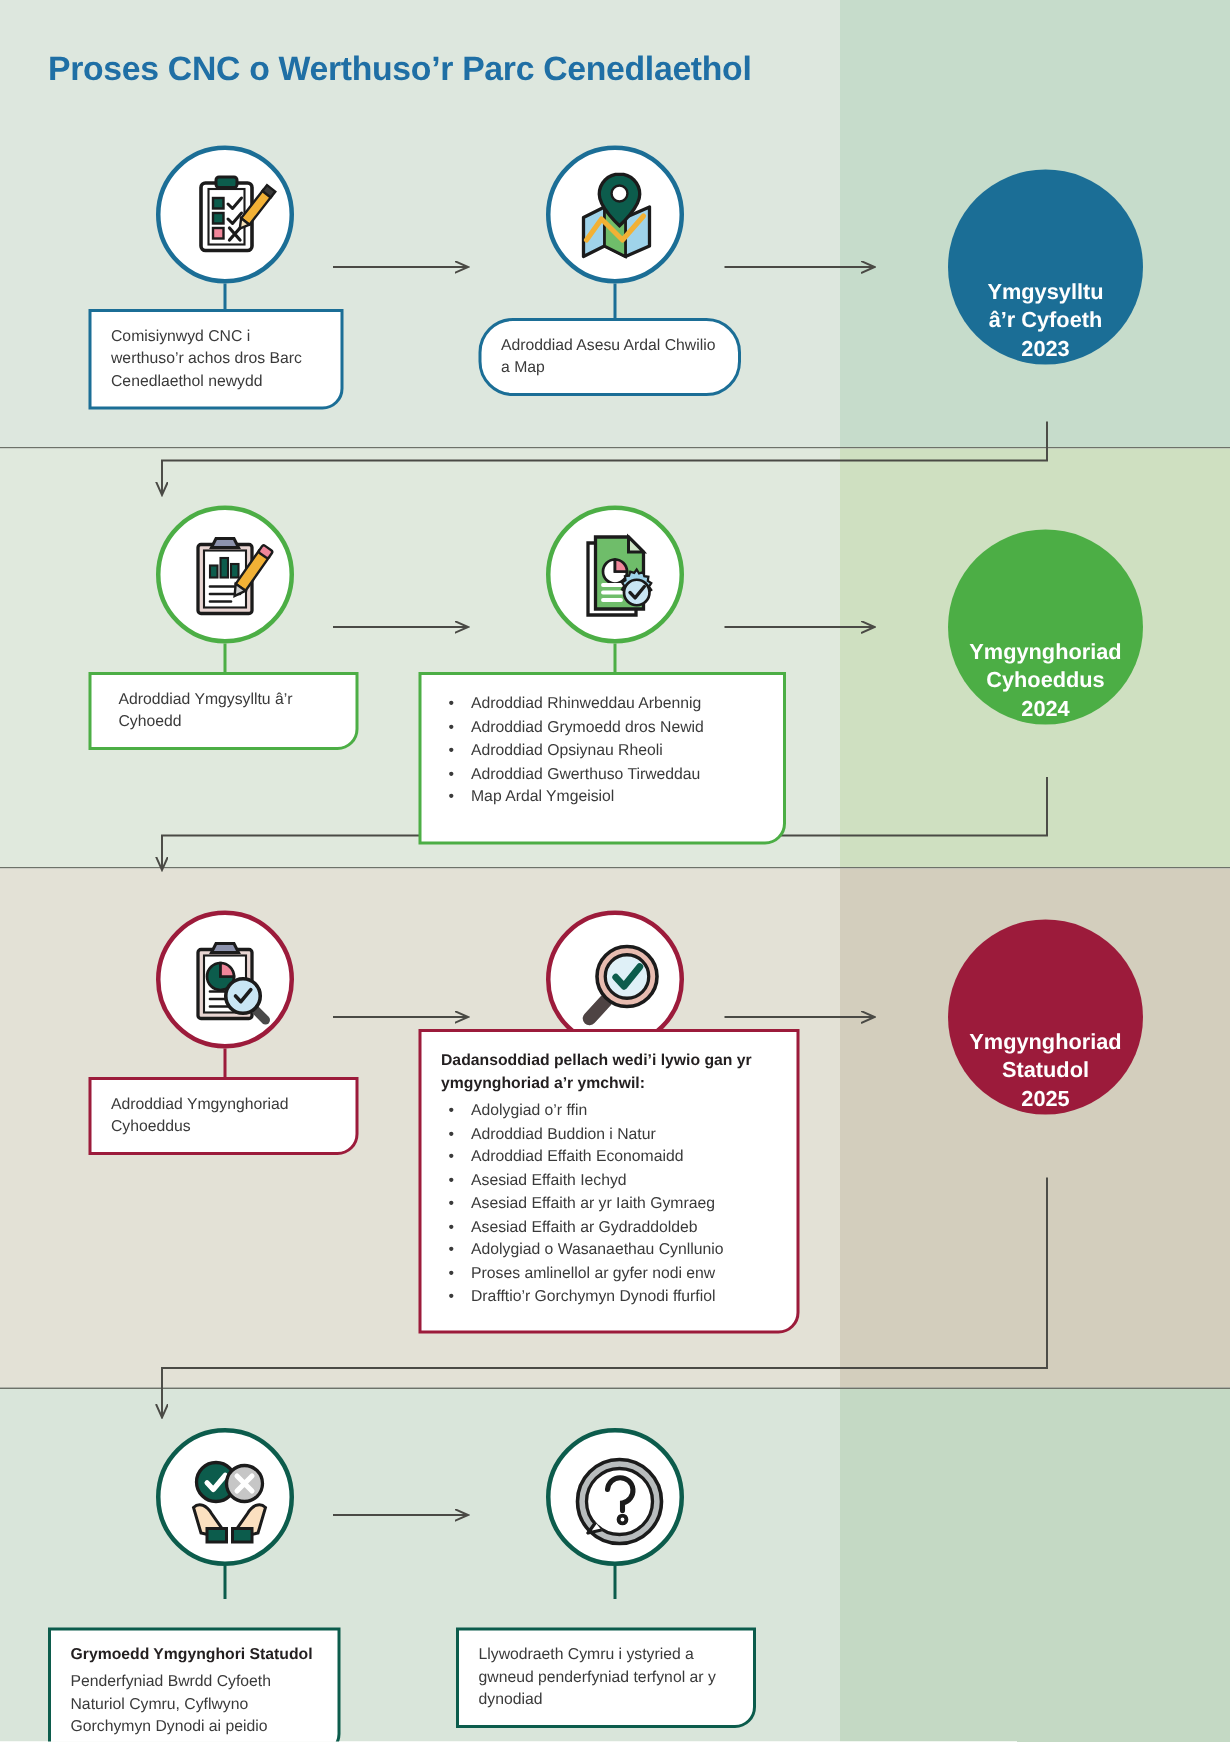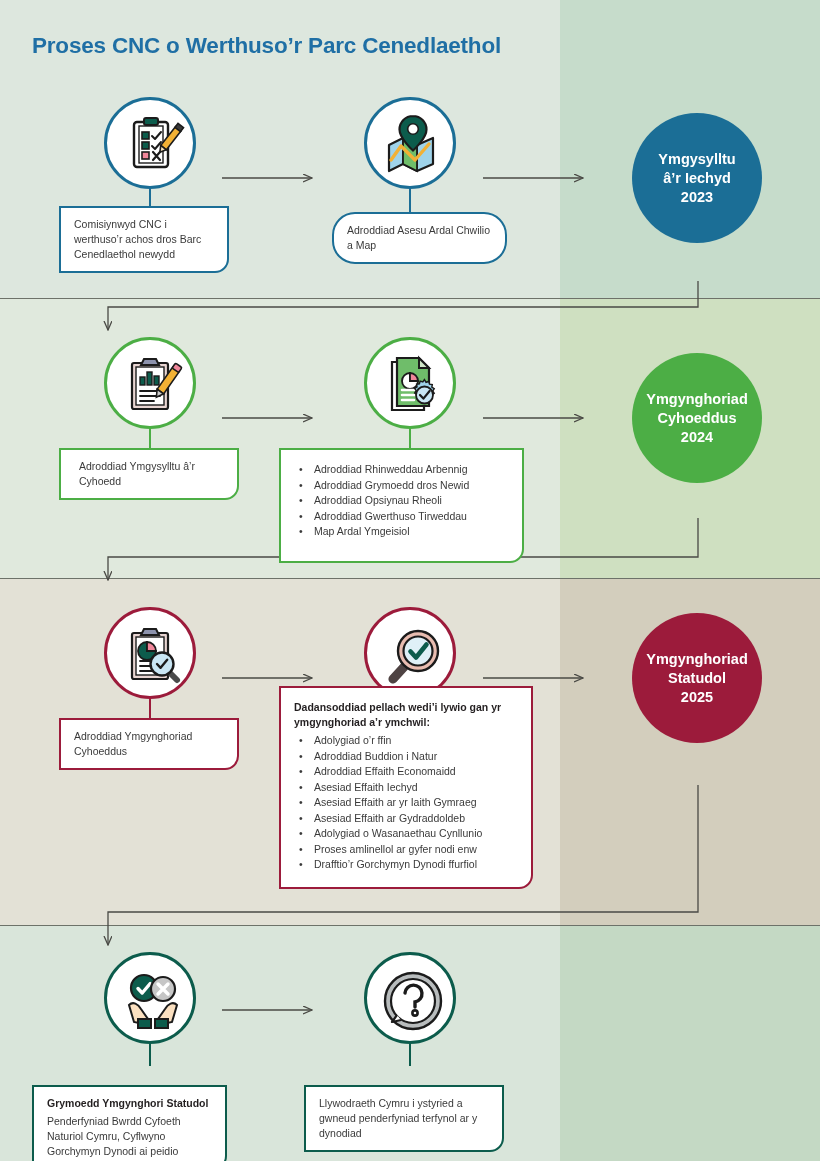--- a/index.html
+++ b/index.html
@@ -42,21 +42,21 @@
     font-size:10.5px;line-height:15px;color:#3a3a3a;
   }
   .box .lead{font-weight:bold;color:#231f20;display:block;margin-bottom:3px;}
   .box ul{margin:0;padding:0;list-style:none;}
   .box li{position:relative;padding-left:20px;line-height:15.5px;}
   .box li:before{content:"\2022";position:absolute;left:5px;top:0;color:#3a3a3a;}
 
   
   .stagecircle{
     position:absolute;width:130px;height:130px;border-radius:50%;
-    display:flex;align-items:center;justify-content:center;text-align:center;
+    display:flex;align-items:flex-end;justify-content:center;text-align:center;
     color:#ffffff;font-weight:bold;font-size:14.5px;line-height:19px;
   }
 
   
   .arrowsvg{position:absolute;left:0;top:0;width:820px;height:1161px;pointer-events:none;}
 </style>
 </head>
 <body>
 
 <div id="stage">
@@ -140,28 +140,28 @@
     <svg viewBox="0 0 92 92">
       <path d="M22,45 L36,38 L50,45 L66,38 L66,64 L50,71 L36,64 L22,71 Z" fill="#9fd3ea" stroke="#1b1b1b" stroke-width="2.2" stroke-linejoin="round"></path>
       <path d="M36,38 L36,64 M50,45 L50,71" stroke="#1b1b1b" stroke-width="1.6"></path>
       <path d="M36,38 L50,45 L50,71 L36,64 Z" fill="#6fbd6a" stroke="#1b1b1b" stroke-width="1.8"></path>
       <path d="M24,60 L34,46 L48,60 L62,44" fill="none" stroke="#f2b135" stroke-width="3.4" stroke-linecap="round" stroke-linejoin="round"></path>
       <path d="M46,16 c-7.7,0 -13.5,6.2 -13.5,13.5 c0,9 13.5,21 13.5,21 s13.5,-12 13.5,-21 C59.5,22.2 53.7,16 46,16 z" fill="#0c5c4c" stroke="#1b1b1b" stroke-width="2.2"></path>
       <circle cx="46" cy="29" r="5.3" fill="#ffffff" stroke="#1b1b1b" stroke-width="1.6"></circle>
     </svg>
   </div>
   <div class="stem" style="left:409px;top:189px;height:24px;background:#1b6e96;"></div>
-  <div class="box" style="left:332px;top:212px;width:175px;border-color:#1b6e96;border-radius:23px;">
+  <div class="box" style="left:319px;top:212px;width:175px;border-color:#1b6e96;border-radius:23px;">
     <span>Adroddiad Asesu Ardal Chwilio a Map</span>
   </div>
 
   <div class="stagecircle" style="left:632px;top:113px;background:#1b6e96;">
     <div>
       <div>Ymgysylltu</div>
-      <div>â’r Iechyd</div>
+      <div>â’r Cyfoeth</div>
       <div>2023</div>
     </div>
   </div>
 
   <div class="bubble" style="left:104px;top:337px;border:3px solid #4cae45;">
     <svg viewBox="0 0 92 92">
       <rect x="25" y="23" width="36" height="46" rx="2" fill="#e8d5d2" stroke="#1b1b1b" stroke-width="2.2"></rect>
       <rect x="29" y="27" width="28" height="38" fill="#ffffff" stroke="#1b1b1b" stroke-width="1.4"></rect>
       <path d="M37,19 h12 l3,6 h-18 z" fill="#8d93ad" stroke="#1b1b1b" stroke-width="2"></path>
       <rect x="33" y="37" width="5" height="8" fill="#0c5c4c" stroke="#1b1b1b" stroke-width="1.4"></rect>

